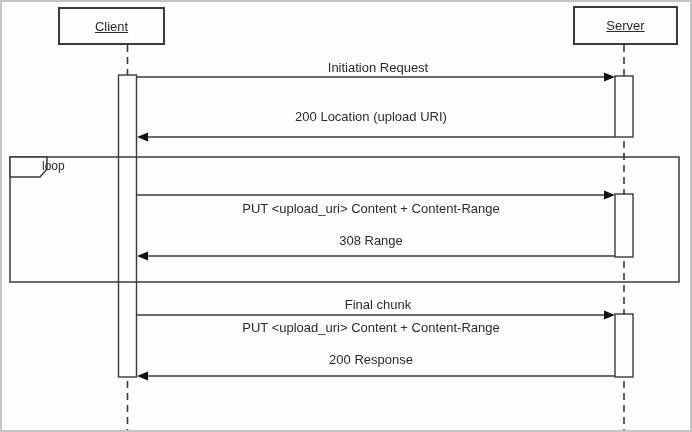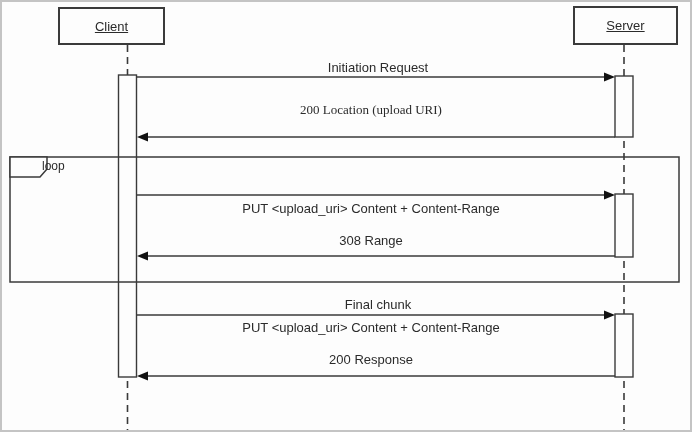--- a/index.html
+++ b/index.html
@@ -95,21 +95,21 @@
   <div class="actor-box" style="left:56px; top:5px; width:107px; height:38px;">
     <span>Client</span>
   </div>
   <div class="actor-box" style="left:571px; top:4px; width:105px; height:39px;">
     <span>Server</span>
   </div>
 
   <div class="loop-label">loop</div>
 
   <div class="msg-label" style="left:176px; top:46px;margin-top:12px;">Initiation Request</div>
-  <div class="msg-label" style="left:169px; top:100px;font-family:Liberation Serif, serif;">200 Location (upload URI)</div>
+  <div class="msg-label" style="left:169px; top:107px;">200 Location (upload URI)</div>
 
   <div class="msg-label" style="left:169px; top:199px;">PUT &lt;upload_uri&gt; Content + Content-Range</div>
   <div class="msg-label" style="left:169px; top:231px;">308 Range</div>
 
   <div class="msg-label" style="left:176px; top:287px;margin-top:8px;">Final chunk</div>
   <div class="msg-label" style="left:169px; top:318px;">PUT &lt;upload_uri&gt; Content + Content-Range</div>
   <div class="msg-label" style="left:169px; top:350px;">200 Response</div>
 
 </div>
 

